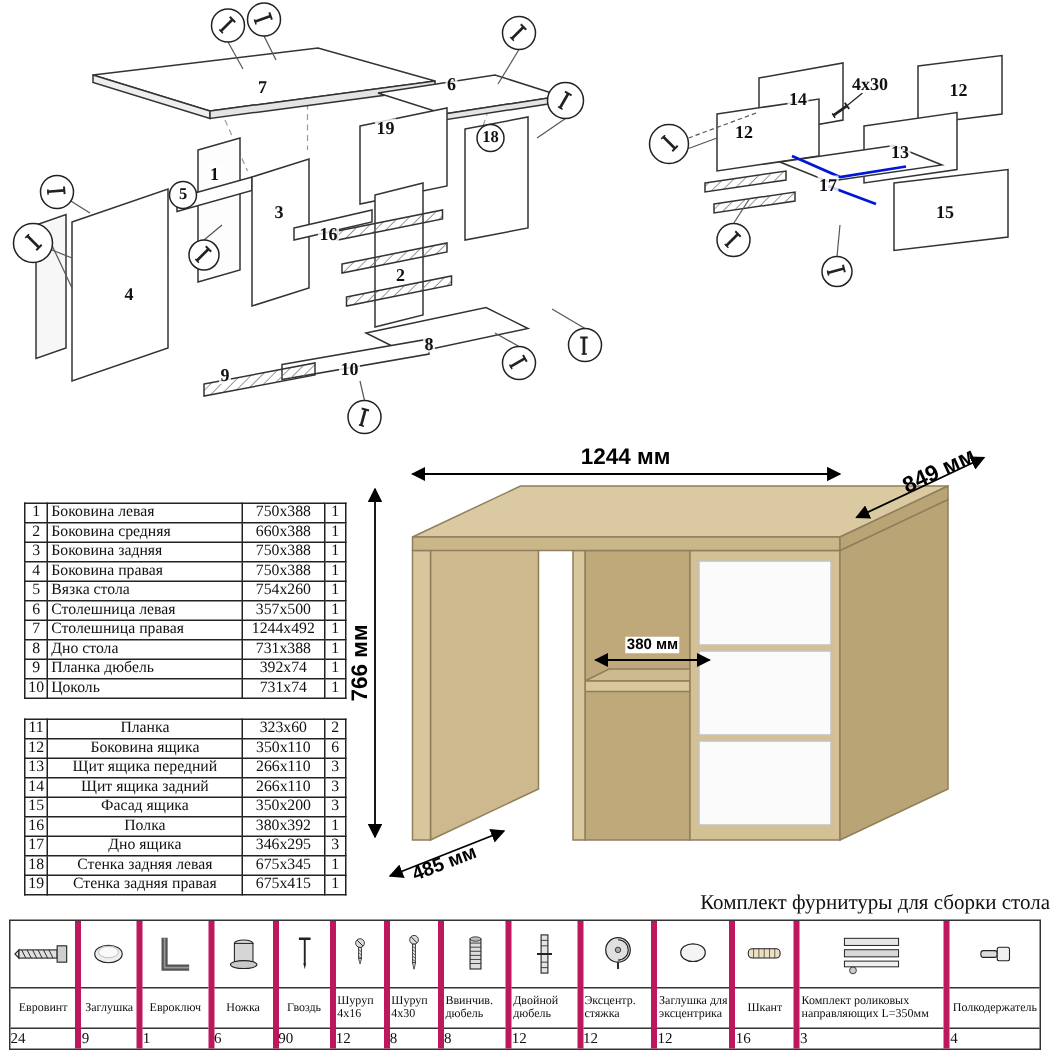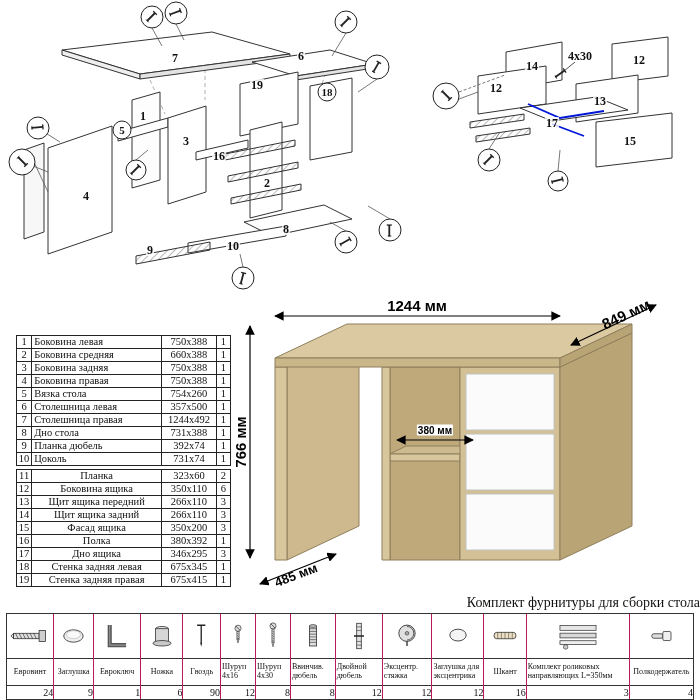--- a/index.html
+++ b/index.html
@@ -13,43 +13,43 @@
       line-height:1;background:rgba(255,255,255,.8);padding:0 1px;white-space:nowrap}
   .co.circ{width:17px;height:17px;border:1px solid #222;border-radius:50%;background:#fff;
       display:flex;align-items:center;justify-content:center;font-size:11px;padding:0}
 
   
   .parts{position:absolute;left:16px;top:335px;width:215px}
   .parts table{border-collapse:collapse;width:100%;table-layout:fixed}
   .parts td{border:1px solid #222;font-size:10.5px;height:12px;padding:0 2px;
       white-space:nowrap;overflow:hidden;line-height:1.05}
   .parts td.c{text-align:center;padding:0}
-  .parts table.t2{margin-top:3px}
+  .parts table.t2{margin-top:13px}
   .parts table.t2 td.n{text-align:center}
 
   
   .desk{position:absolute;left:230px;top:296px;width:470px;height:300px}
   .dim{position:absolute;font-family:"Liberation Sans",sans-serif;font-weight:bold;
       transform:translate(-50%,-50%);white-space:nowrap;color:#000}
   .dim.big{font-size:15px}
   .dim.r25{transform:translate(-50%,-50%) rotate(-25deg)}
   .dim.r90{transform:translate(-50%,-50%) rotate(-90deg)}
   .dim.r21{transform:translate(-50%,-50%) rotate(-21deg);font-size:13px}
   .dim.sm{font-size:10px;background:#fff;padding:0 1px}
 
   
   .hw-title{position:absolute;left:0;top:595px;width:700px;text-align:right;font-size:14px}
   .hw{position:absolute;left:6px;top:613px;width:686px;display:flex;border:1px solid #333;background:#fff}
   .hw-col{display:flex;flex-direction:column;flex:1 1 0;min-width:0}
-  .hw-col + .hw-col{border-left:1px solid #be185d}
+  .hw-col + .hw-col{border-left:4px solid #be185d}
   .hw-icon{height:44px;display:flex;align-items:center;justify-content:center}
   .hw-icon svg{width:40px;height:38px}
   .hw-name{border-top:1px solid #333;font-size:8px;text-align:left;height:26px;display:flex;
       align-items:center;justify-content:center;line-height:1.12;padding:0 1px}
-  .hw-qty{border-top:1px solid #333;font-size:10px;text-align:right;height:13px;line-height:13px}
+  .hw-qty{border-top:1px solid #333;font-size:10px;text-align:left;height:13px;line-height:13px}
 </style>
 </head>
 <body>
 
 <svg width="0" height="0" style="position:absolute" aria-hidden="true">
   <defs>
     <symbol id="i-euro" viewBox="0 0 44 40">
         <path d="M4,17 L1,20 L4,23 Z" fill="#e0e0e0" stroke="#222" stroke-width=".8"></path>
         <rect x="4" y="17" width="28" height="6" fill="#e0e0e0" stroke="#222" stroke-width=".8"></rect>
         <path d="M6,17 l3,6 M10,17 l3,6 M14,17 l3,6 M18,17 l3,6 M22,17 l3,6 M26,17 l3,6" stroke="#222" stroke-width=".7"></path>

